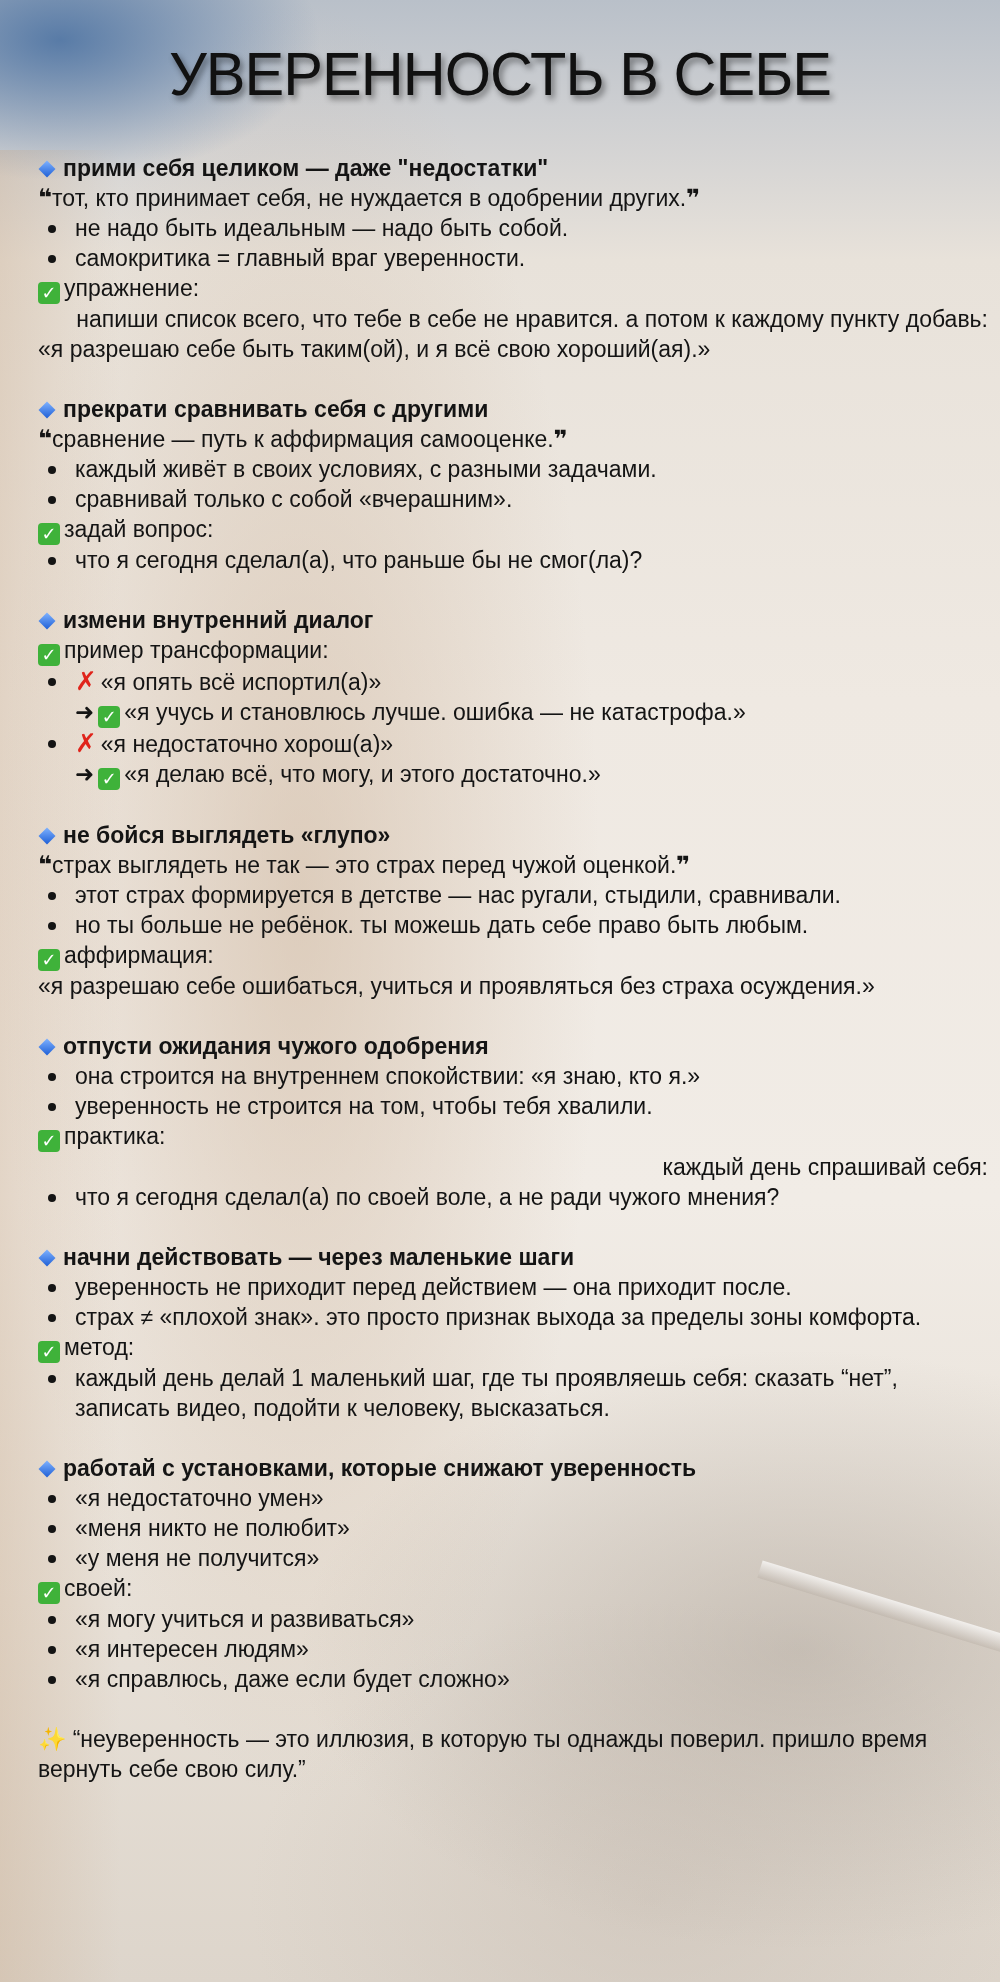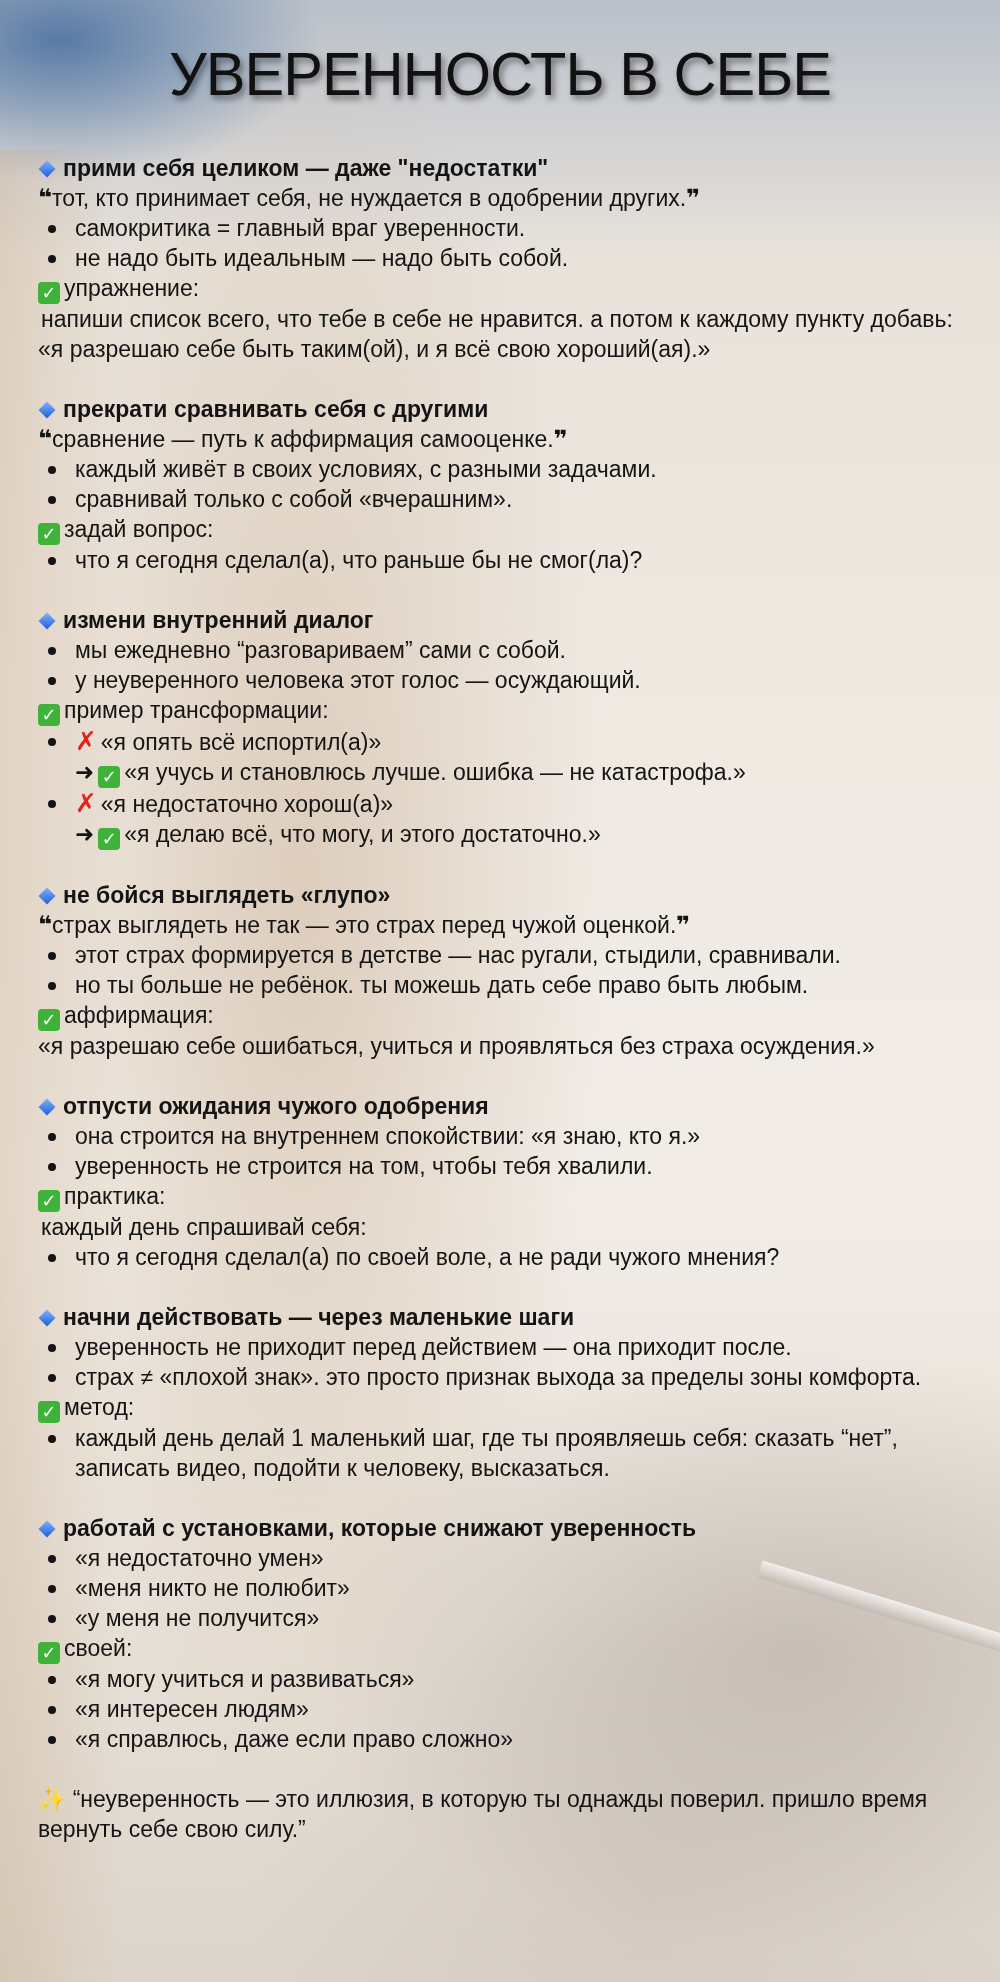--- a/index.html
+++ b/index.html
@@ -52,38 +52,38 @@
   .cross { color:#e0241b; font-weight:700; font-size:26px; margin-right:4px; }
   .qmark { font-weight:700; font-size:24px; }
   ul { margin:0; padding:0; list-style:none; }
   li { position:relative; padding-left:37px; }
   li::before {
     content:""; position:absolute; left:10px; top:12px; width:8px; height:8px;
     border-radius:50%; background:#141414;
   }
   .arrow { font-weight:700; margin-right:4px; }
   .spark { color:#f2c230; margin-right:6px; }
-  .indent1 { padding-left:3px; }
+  .indent1 { padding-left:3px;text-align:right; }
 </style>
 </head>
 <body>
 
 <div class="shade-left"></div>
 <div class="rail"></div>
 
 <h1 class="title" style="margin:0;">УВЕРЕННОСТЬ В СЕБЕ</h1>
 
 <div class="content">
 
   <div class="section">
     <div class="line head"><span class="diamond"></span><span>прими себя целиком — даже "недостатки"</span></div>
     <div class="line"><span class="qmark">❝</span><span>тот, кто принимает себя, не нуждается в одобрении других.</span><span class="qmark">❞</span></div>
     <ul>
+      <li>не надо быть идеальным — надо быть собой.</li>
       <li>самокритика = главный враг уверенности.</li>
-      <li>не надо быть идеальным — надо быть собой.</li>
     </ul>
     <div class="line"><span class="check">✓</span><span>упражнение:</span></div>
     <div class="wrap indent1">напиши список всего, что тебе в себе не нравится. а потом к каждому пункту добавь:</div>
     <div class="line">«я разрешаю себе быть таким(ой), и я всё свою хороший(ая).»</div>
   </div>
 
   <div class="section">
     <div class="line head"><span class="diamond"></span><span>прекрати сравнивать себя с другими</span></div>
     <div class="line"><span class="qmark">❝</span><span>сравнение — путь к аффирмация самооценке.</span><span class="qmark">❞</span></div>
     <ul>
@@ -91,24 +91,20 @@
       <li>сравнивай только с собой «вчерашним».</li>
     </ul>
     <div class="line"><span class="check">✓</span><span>задай вопрос:</span></div>
     <ul>
       <li>что я сегодня сделал(а), что раньше бы не смог(ла)?</li>
     </ul>
   </div>
 
   <div class="section">
     <div class="line head"><span class="diamond"></span><span>измени внутренний диалог</span></div>
-    <ul>
-      <li>мы ежедневно “разговариваем” сами с собой.</li>
-      <li>у неуверенного человека этот голос — осуждающий.</li>
-    </ul>
     <div class="line"><span class="check">✓</span><span>пример трансформации:</span></div>
     <ul>
       <li>
         <div class="line"><span class="cross">✗</span><span>«я опять всё испортил(а)»</span></div>
         <div class="line"><span class="arrow">➜</span><span class="check">✓</span><span>«я учусь и становлюсь лучше. ошибка — не катастрофа.»</span></div>
       </li>
       <li>
         <div class="line"><span class="cross">✗</span><span>«я недостаточно хорош(а)»</span></div>
         <div class="line"><span class="arrow">➜</span><span class="check">✓</span><span>«я делаю всё, что могу, и этого достаточно.»</span></div>
       </li>
@@ -155,19 +151,19 @@
     <div class="line head"><span class="diamond"></span><span>работай с установками, которые снижают уверенность</span></div>
     <ul>
       <li>«я недостаточно умен»</li>
       <li>«меня никто не полюбит»</li>
       <li>«у меня не получится»</li>
     </ul>
     <div class="line"><span class="check">✓</span><span>своей:</span></div>
     <ul>
       <li>«я могу учиться и развиваться»</li>
       <li>«я интересен людям»</li>
-      <li>«я справлюсь, даже если право сложно»</li>
+      <li>«я справлюсь, даже если будет сложно»</li>
     </ul>
   </div>
 
   <div class="wrap" style="width:940px;"><span class="spark">✨</span><span>“неуверенность — это иллюзия, в которую ты однажды поверил. пришло время вернуть себе свою силу.”</span></div>
 
 </div>
 
 </body></html>

